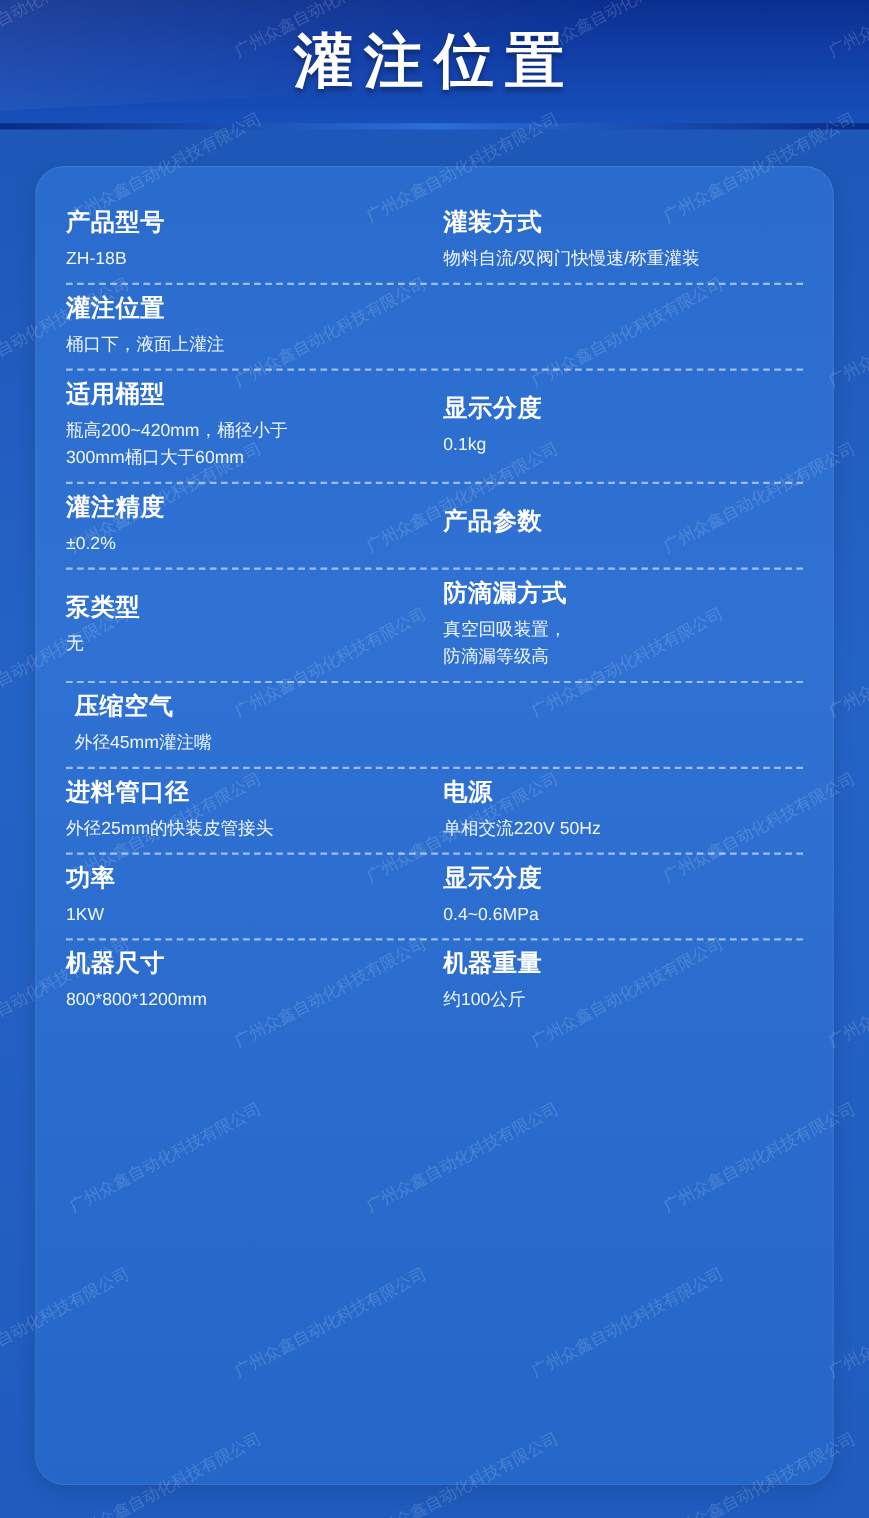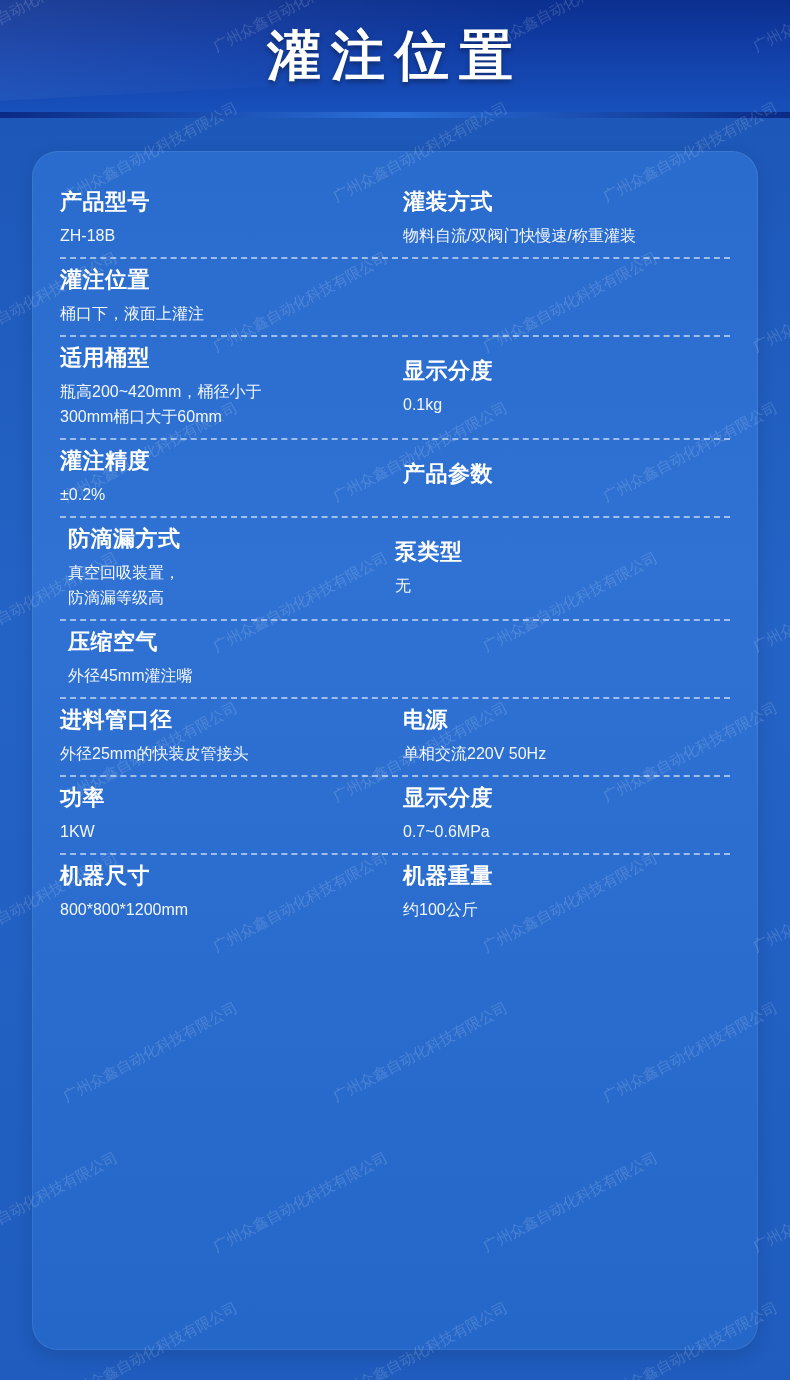--- a/index.html
+++ b/index.html
@@ -174,29 +174,29 @@
         <div class="spec-cell left">
           <div class="spec-label">灌注精度</div>
           <div class="spec-value">±0.2%</div>
         </div>
         <div class="spec-cell right">
           <div class="spec-label">产品参数</div>
         </div>
       </div>
 
       <div class="spec-row">
+        <div class="spec-cell left">
+          <div class="spec-label">泵类型</div>
+          <div class="spec-value">无</div>
+        </div>
         <div class="spec-cell right">
           <div class="spec-label">防滴漏方式</div>
           <div class="spec-value">真空回吸装置，
 防滴漏等级高</div>
         </div>
-        <div class="spec-cell left">
-          <div class="spec-label">泵类型</div>
-          <div class="spec-value">无</div>
-        </div>
       </div>
 
       <div class="spec-row">
         <div class="spec-cell right">
           <div class="spec-label">压缩空气</div>
           <div class="spec-value">外径45mm灌注嘴</div>
         </div>
       </div>
 
       <div class="spec-row">
@@ -210,21 +210,21 @@
         </div>
       </div>
 
       <div class="spec-row">
         <div class="spec-cell left">
           <div class="spec-label">功率</div>
           <div class="spec-value">1KW</div>
         </div>
         <div class="spec-cell right">
           <div class="spec-label">显示分度</div>
-          <div class="spec-value">0.7~0.6MPa</div>
+          <div class="spec-value">0.4~0.6MPa</div>
         </div>
       </div>
 
       <div class="spec-row">
         <div class="spec-cell left">
           <div class="spec-label">机器尺寸</div>
           <div class="spec-value">800*800*1200mm</div>
         </div>
         <div class="spec-cell right">
           <div class="spec-label">机器重量</div>

